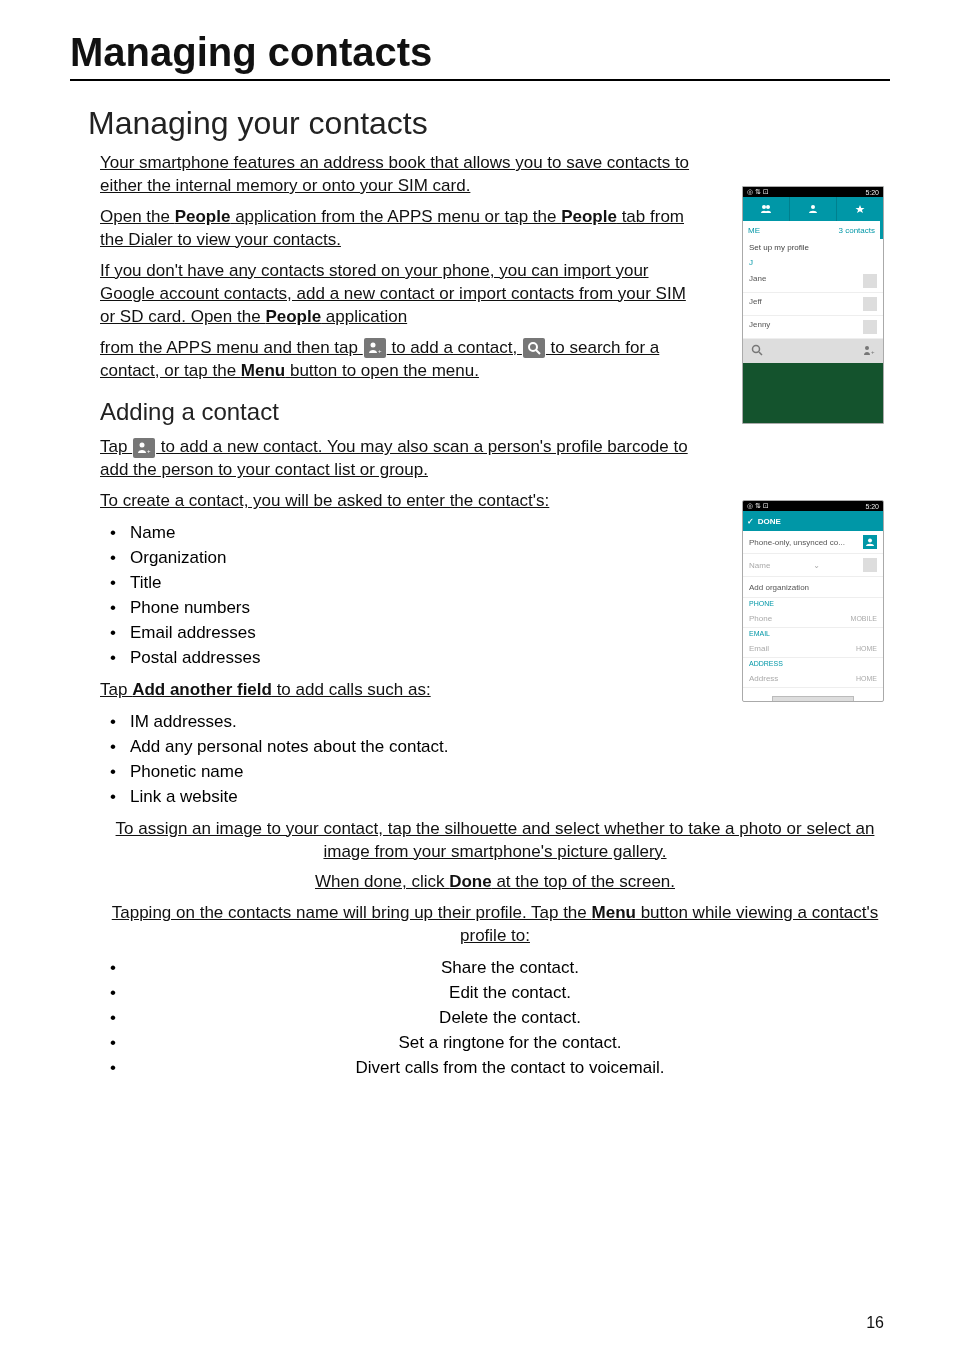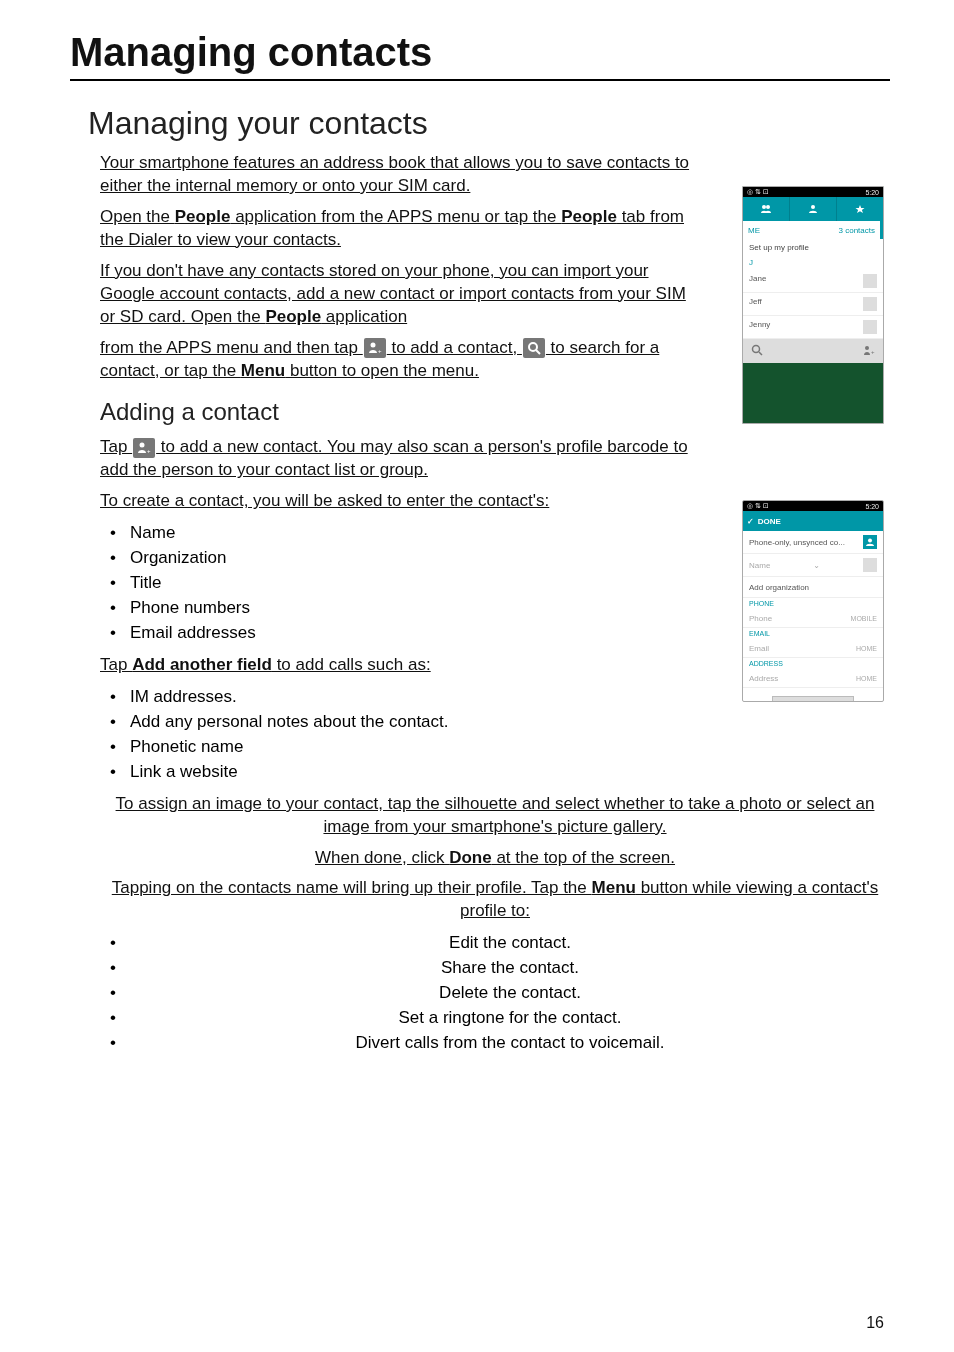--- a/index.html
+++ b/index.html
@@ -273,20 +273,21 @@
     </p>
 
     <p class="body">To create a contact, you will be asked to enter the contact's:</p>
 
     <ul class="bullets">
       <li>Name</li>
       <li>Organization</li>
       <li>Title</li>
       <li>Phone numbers</li>
       <li>Email addresses</li>
+      <li>Postal addresses</li>
     </ul>
 
     <p class="body">
       <span>Tap </span><b>Add another field</b><span> to add calls such as:</span>
     </p>
 
     <ul class="bullets">
       <li>IM addresses.</li>
       <li>Add any personal notes about the contact.</li>
       <li>Phonetic name</li>
@@ -296,22 +297,22 @@
 
   <div class="content-wide">
     <p class="body">To assign an image to your contact, tap the silhouette and select whether to take a photo or select an image from your smartphone's picture gallery.</p>
     <p class="body">
       <span>When done, click </span><b>Done</b><span> at the top of the screen.</span>
     </p>
     <p class="body">
       <span>Tapping on the contacts name will bring up their profile. Tap the </span><b>Menu</b><span> button while viewing a contact's profile to:</span>
     </p>
     <ul class="bullets">
+      <li>Share the contact.</li>
       <li>Edit the contact.</li>
-      <li>Share the contact.</li>
       <li>Delete the contact.</li>
       <li>Set a ringtone for the contact.</li>
       <li>Divert calls from the contact to voicemail.</li>
     </ul>
   </div>
 
   <div class="screenshot-1">
     <div class="ss-statusbar">
       <span>◎ ⇅ ⊡</span>
       <span><span>5:20</span></span>

